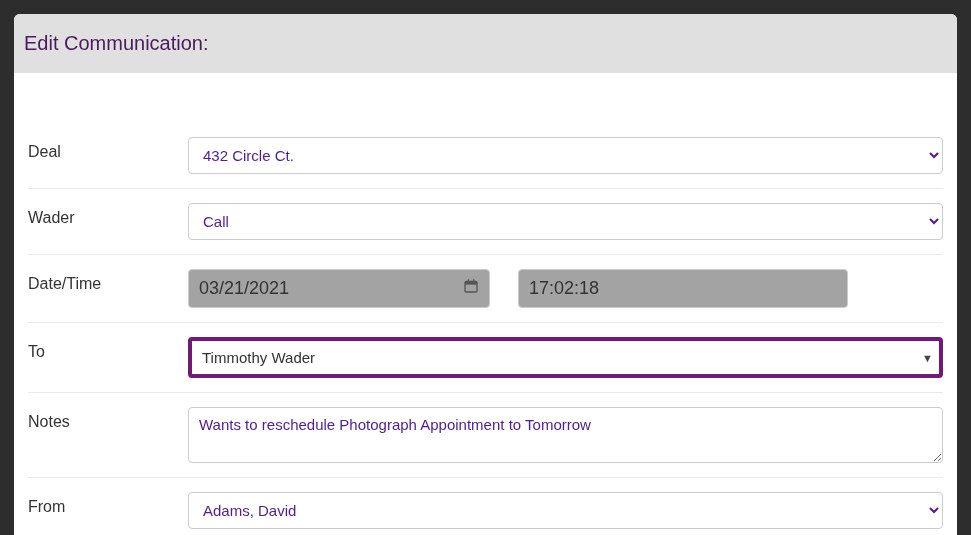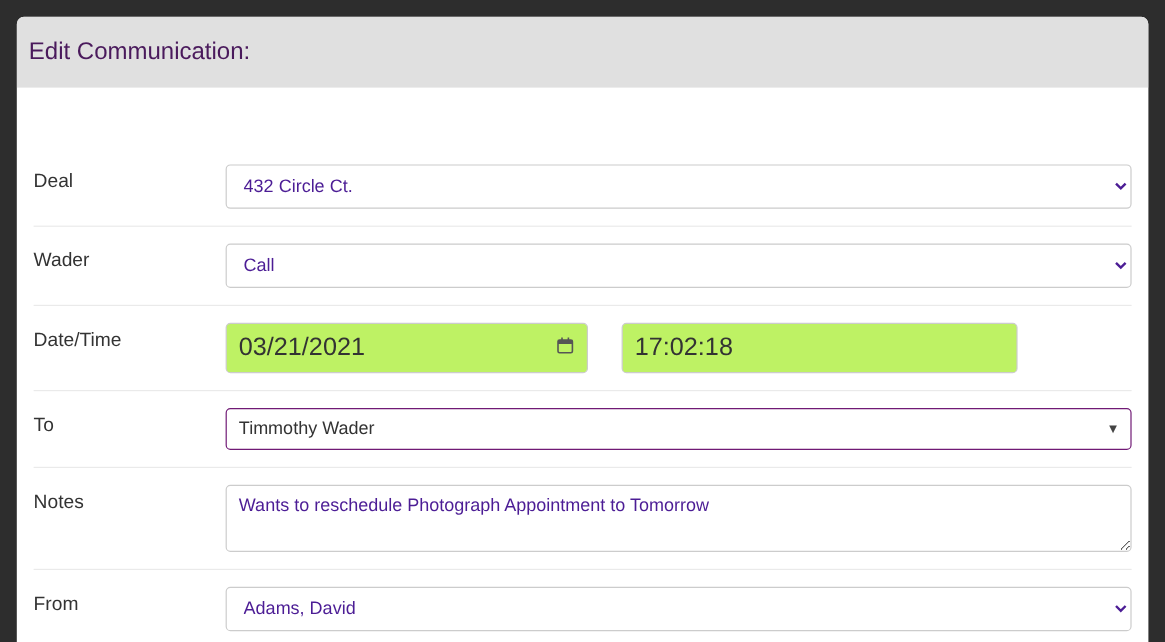--- a/index.html
+++ b/index.html
@@ -56,36 +56,36 @@
       font-size: 15px;
       font-family: inherit;
       background: #fff;
       color: #4c1d95;
     }
     select { appearance: auto; }
     .date-input, .time-input {
       border: 1px solid #ccc;
       border-radius: 4px;
       padding: 8px 10px;
-      font-size: 21px;
-      background: #bef264;
+      font-size: 18px;
+      background: #a3a3a3;
       display: flex;
       align-items: center;
       justify-content: space-between;
     }
     .date-input { width: 302px; }
     .time-input { width: 330px; }
     .date-text, .time-text { color: #333; }
     .combo {
       position: relative;
       width: 100%;
     }
     .combo-input {
       width: 100%;
-      border: 1px solid #701a75;
+      border: 4px solid #701a75;
       border-radius: 4px;
       padding: 8px 34px 8px 10px;
       font-size: 15px;
       background: #fff;
     }
     .combo-arrow {
       position: absolute;
       right: 10px;
       top: 50%;
       transform: translateY(-50%);

